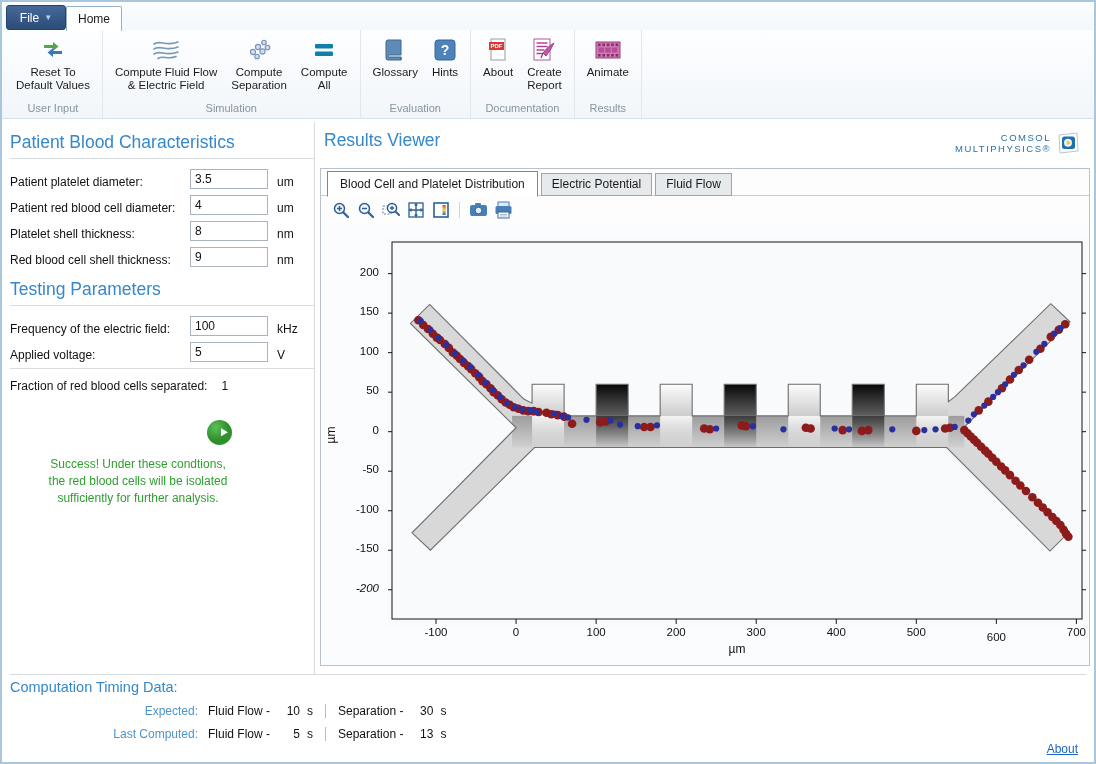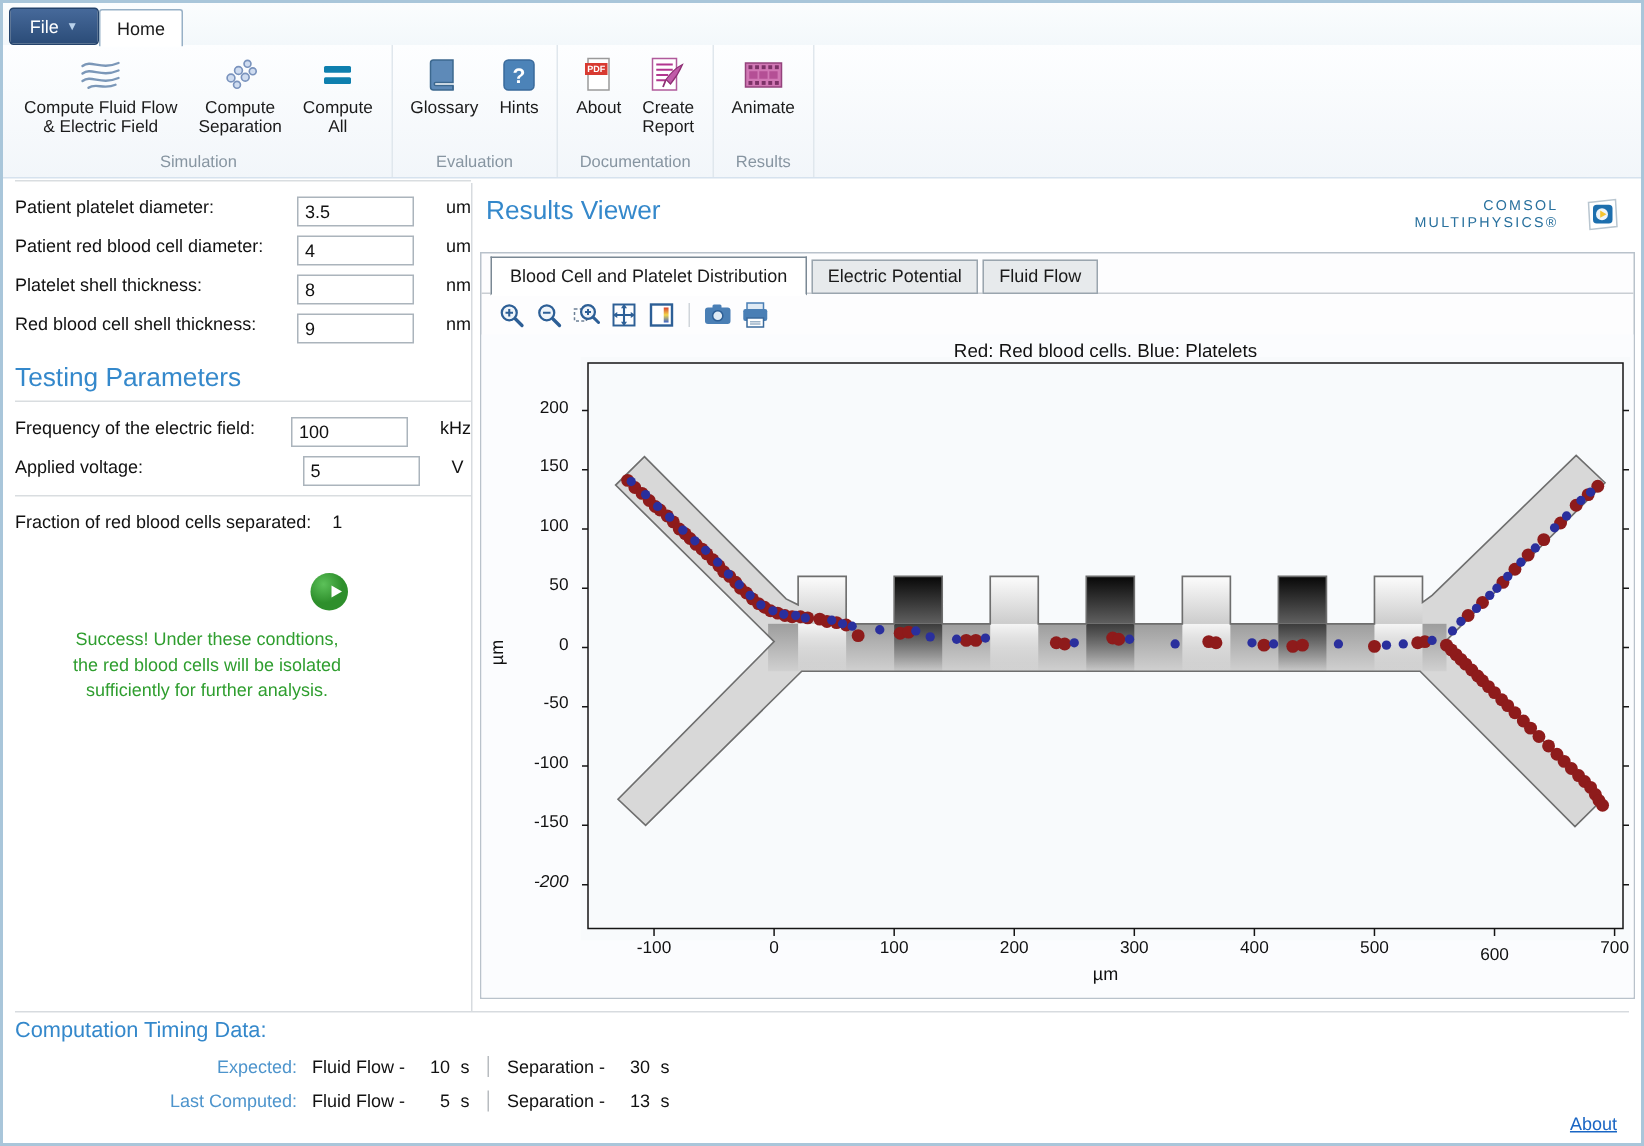--- a/index.html
+++ b/index.html
@@ -13,33 +13,33 @@
   .ribbon{position:relative;height:88px;background:linear-gradient(#fdfeff,#f2f6fa);border-bottom:1px solid #d6e2ee;display:flex;padding-left:2px;}
   .rgroup{display:flex;flex-direction:column;border-right:1px solid #e0e7ed;padding:1px 5px 0;}
   .ritems{flex:1;display:flex;align-items:flex-start;}
   .rbtn{display:flex;flex-direction:column;align-items:center;padding:3px 7px 1px;font-size:11.5px;line-height:13px;color:#1b1b1b;text-align:center;cursor:default;}
   .ric{height:32px;display:flex;align-items:center;justify-content:center;}
   .rglabel{text-align:center;color:#8795a1;font-size:11px;padding:1px 0 4px;}
   
   .leftpanel{position:absolute;left:8px;top:118px;width:304px;height:554px;}
   .sect-title{font-size:17.5px;color:#3488cb;font-weight:normal;margin:12px 0 5px;}
   .rule{border-top:1px solid #d9dde0;margin:0 0 10px;}
-  .frow{display:flex;align-items:flex-start;margin:6px 0;font-size:12px;color:#111;gap:12px;}
+  .frow{display:flex;align-items:flex-end;margin:6px 0;font-size:12px;color:#111;}
   .frow .flabel{width:180px;}
   .frow input{width:68px;height:16px;border:1px solid #abb4bc;font:12px "Liberation Sans",sans-serif;padding:1px 4px;color:#111;}
   .unit{margin-left:9px;}
   .frac-row{display:flex;font-size:12px;color:#111;margin:8px 0;}
   .frac-val{margin-left:14px;}
   .success-icon{margin:26px 0 10px 196px;width:27px;height:27px;}
   .success-text{color:#2f9e2f;font-size:12px;line-height:17px;text-align:center;width:200px;margin-left:28px;}
   .vsep{position:absolute;left:312px;top:120px;height:552px;border-left:1px solid #d7dbdf;}
   .hsep{position:absolute;left:8px;right:8px;top:672px;border-top:1px solid #d7dbdf;}
   
   .rvtitle{position:absolute;left:322px;top:128px;font-size:17.5px;color:#3488cb;}
-  .logo{position:absolute;right:14px;top:130px;display:flex;align-items:center;gap:17px;}
+  .logo{position:absolute;right:14px;top:130px;display:flex;align-items:center;gap:5px;}
   .logotext{text-align:right;color:#29719e;font-size:9.5px;letter-spacing:1.5px;line-height:11px;}
   .rbox{position:absolute;left:318px;top:166px;width:768px;height:496px;border:1px solid #b9c2cb;background:#fdfdfe;}
   .tabline{position:absolute;top:26px;left:0;right:0;border-top:1px solid #c9ced3;}
   .ptabs{position:absolute;left:6px;top:2px;display:flex;align-items:flex-end;z-index:2;}
   .ptab{font-size:12px;color:#1a1a1a;padding:3px 10px 4px;background:#e7eaec;border:1px solid #9aa5ae;margin-right:3px;white-space:nowrap;}
   .ptab.active{background:#fff;border-color:#7a8894;padding:5px 12px 5px;margin-bottom:-1px;border-bottom:1px solid #fff;}
   .ptoolbar{position:absolute;top:31px;left:10px;display:flex;gap:6px;align-items:center;}
   .tbi{width:19px;height:19px;display:flex;align-items:center;justify-content:center;}
   .tbsep{width:1px;height:16px;background:#d0d5da;margin:0 3px;}
   .plotwrap{position:absolute;left:0;top:54px;right:0;bottom:0;background:#fbfcfe;}
@@ -69,20 +69,34 @@
     <div class="file-btn">
       <span>File</span>
       <span class="file-caret">▼</span>
     </div>
     <div class="home-tab">
       <span>Home</span>
     </div>
   </div>
 
   <div class="ribbon">
+    <div class="rgroup">
+      <div class="ritems">
+        <div class="rbtn">
+          <div class="ric">
+            <svg width="24" height="20" viewBox="0 0 24 20">
+              <path d="M3 5 h9 V2 l5.5 4.5 L12 11 V8 H3 z" fill="#52a844"></path>
+              <path d="M21 14 h-9 v3 L6.5 12.5 12 8 v3 h9 z" fill="#3f79b4"></path>
+            </svg>
+          </div>
+          <div class="rlbl"><span>Reset To</span><br><span>Default Values</span></div>
+        </div>
+      </div>
+      <div class="rglabel">User Input</div>
+    </div>
 
     <div class="rgroup">
       <div class="ritems">
         <div class="rbtn">
           <div class="ric">
             <svg width="30" height="24" viewBox="0 0 30 24" fill="none" stroke="#7b97b8" stroke-width="1.6" stroke-linecap="round">
               <path d="M3 6 C9 1.5,15 9,27 4"></path>
               <path d="M3 11 C9 6.5,15 14,27 9"></path>
               <path d="M3 16 C9 11.5,15 19,27 14"></path>
               <path d="M7 20.5 C12 17,17 22,25 18.5"></path>
@@ -200,20 +214,21 @@
             </svg>
           </div>
           <div class="rlbl"><span>Animate</span></div>
         </div>
       </div>
       <div class="rglabel">Results</div>
     </div>
   </div>
 
   <div class="leftpanel">
+    <div class="sect-title">Patient Blood Characteristics</div>
     <div class="rule"></div>
 
     <div class="frow">
       <span class="flabel">Patient platelet diameter:</span>
       <input value="3.5" style="">
       <span class="unit">um</span>
     </div>
     <div class="frow">
       <span class="flabel">Patient red blood cell diameter:</span>
       <input value="4" style="">
@@ -357,21 +372,20 @@
         <svg width="19" height="18" viewBox="0 0 19 18">
             <rect x="4" y="1" width="11" height="5" fill="#dfeaf4" stroke="#4a7fb5"></rect>
             <rect x="1.5" y="5" width="16" height="8" rx="1.5" fill="#4a7fb5"></rect>
             <rect x="4" y="11" width="11" height="6" fill="#fff" stroke="#3a6a9c"></rect>
             <path d="M6 13.5 h7 M6 15 h7" stroke="#9db4c9" stroke-width="0.9"></path>
           </svg>
       </div>
     </div>
 
     <div class="plotwrap">
-      <div id="plot-title">Red: Red blood cells. Blue: Platelets</div>
       <svg id="plot-svg" width="700" height="389">
           <defs>
             <linearGradient id="bandG" gradientUnits="userSpaceOnUse" x1="0" y1="177.87840670859538" x2="0" y2="209.49266247379455">
               <stop offset="0" stop-color="#9d9d9d"></stop>
               <stop offset="1" stop-color="#d0d0d0"></stop>
             </linearGradient>
             <linearGradient id="darkE" gradientUnits="userSpaceOnUse" x1="0" y1="146.26415094339623" x2="0" y2="177.87840670859538">
               <stop offset="0" stop-color="#070707"></stop>
               <stop offset="1" stop-color="#606060"></stop>
             </linearGradient>

